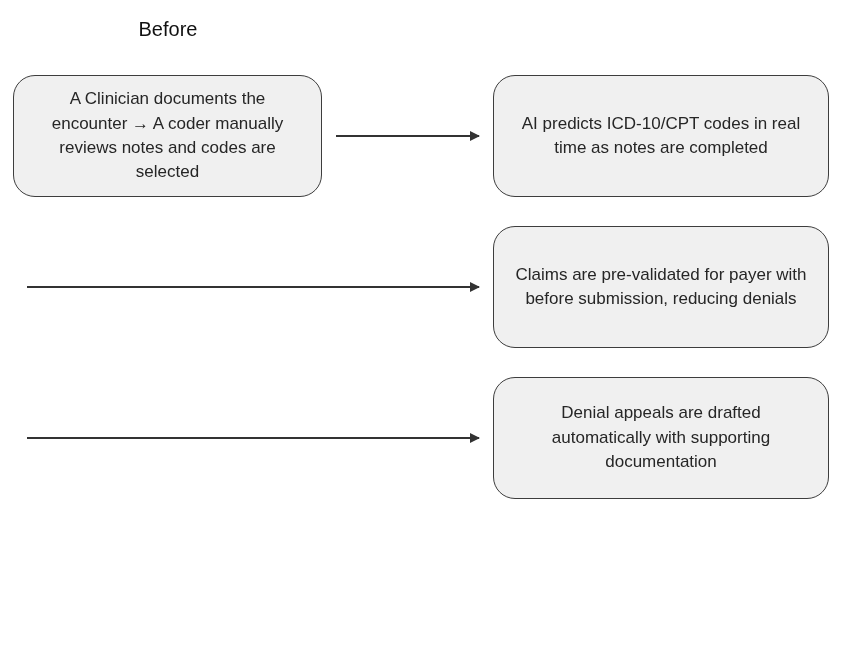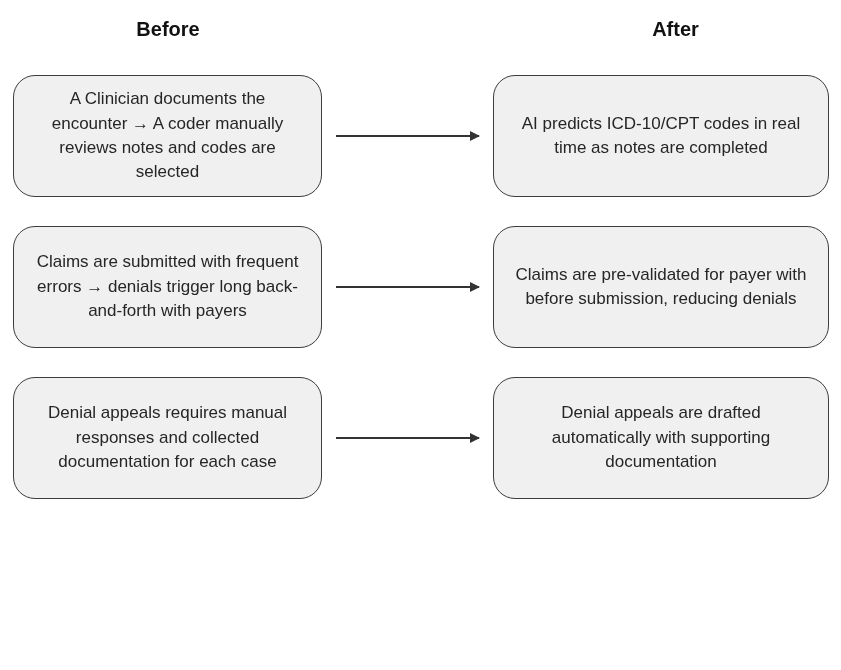--- a/index.html
+++ b/index.html
@@ -15,21 +15,21 @@
     box-sizing: border-box;
     overflow: hidden;
   }
   .headers {
     display: flex;
     padding-top: 16px;
     margin-bottom: 33px;
   }
   .col-header {
     font-size: 20px;
-    font-weight: 700;
+    font-weight: 400;
     color: #111111;
     text-align: center;
     line-height: 26px;
   }
   .col-header.before { width: 336px; }
   .headers .spacer { flex: 1; }
   .col-header.after { width: 331px; }
 
   .flow-row {
     display: flex;
@@ -80,52 +80,45 @@
   }
 </style>
 </head>
 <body>
 
 <div class="diagram">
 
   <div class="headers">
     <div class="col-header before">Before</div>
     <div class="spacer"></div>
-    <div class="col-header after">After</div>
   </div>
 
   <div class="flow-row">
     <div class="box before-box">
       <span>A Clinician documents the encounter → A coder manually reviews notes and codes are selected</span>
     </div>
     <div class="arrow-cell">
       <div class="arrow"></div>
     </div>
     <div class="box after-box">
       <span>AI predicts ICD-10/CPT codes in real time as notes are completed</span>
     </div>
   </div>
 
   <div class="flow-row">
-    <div class="box before-box">
-      <span>Claims are submitted with frequent errors → denials trigger long back-and-forth with payers</span>
-    </div>
     <div class="arrow-cell">
       <div class="arrow"></div>
     </div>
     <div class="box after-box">
       <span>Claims are pre-validated for payer with before submission, reducing denials</span>
     </div>
   </div>
 
 
   <div class="flow-row">
-    <div class="box before-box">
-      <span>Denial appeals requires manual responses and collected documentation for each case</span>
-    </div>
     <div class="arrow-cell">
       <div class="arrow"></div>
     </div>
     <div class="box after-box">
       <span>Denial appeals are drafted automatically with supporting documentation</span>
     </div>
   </div>
 
 </div>
 

